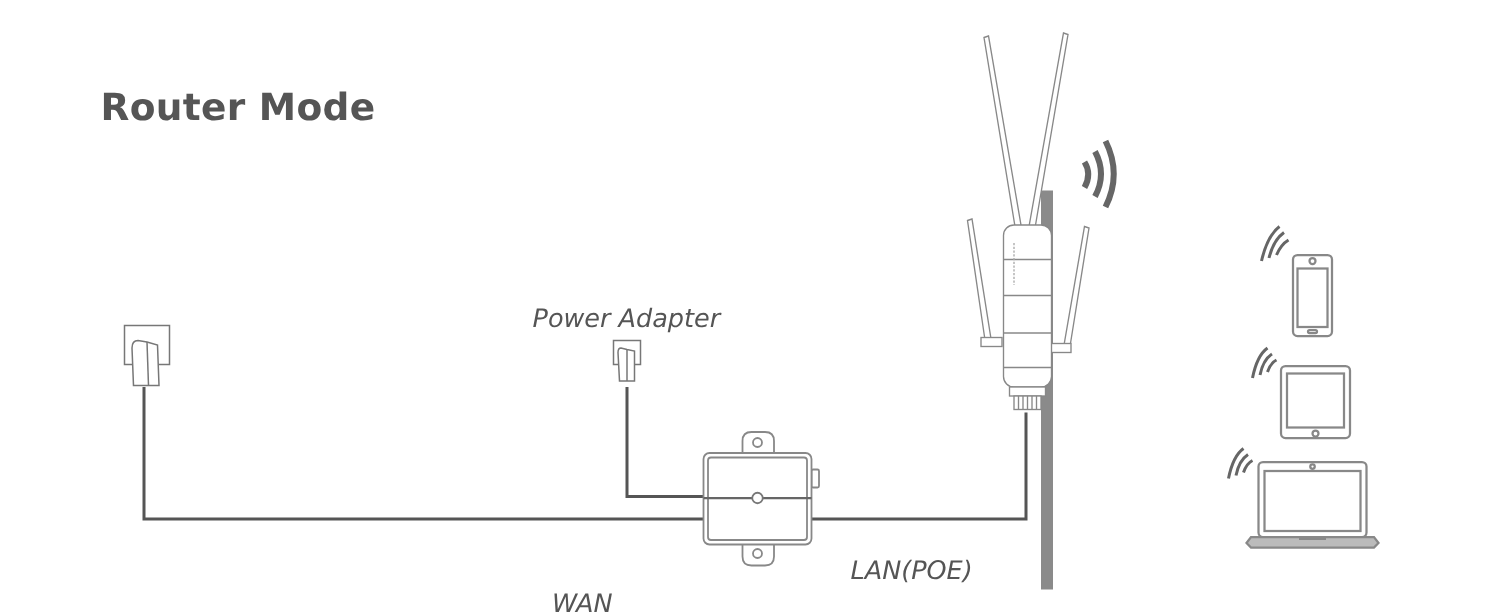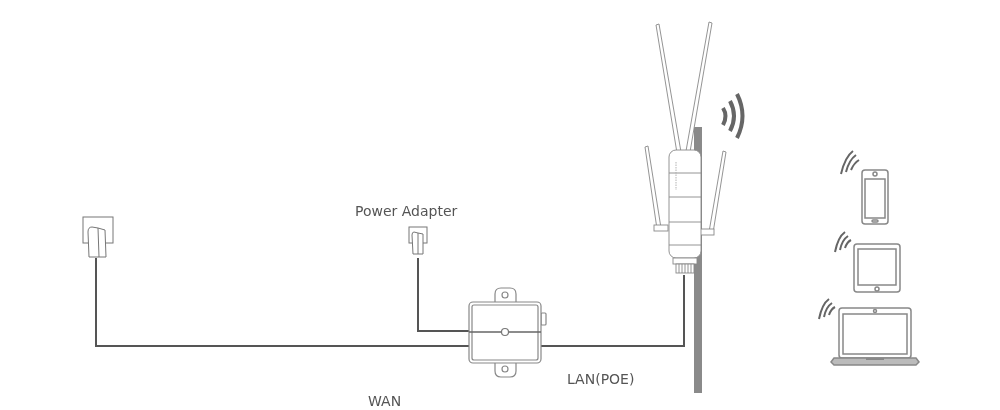--- a/index.html
+++ b/index.html
@@ -1,29 +1,30 @@
 <!DOCTYPE html>
 <html><head>
   <meta charset="utf-8">
   <style>
     html, body { margin: 0; padding: 0; background: #ffffff; }
     body { width: 1000px; height: 410px; position: relative; overflow: hidden; font-family: "DejaVu Sans", sans-serif; }
     #stage { position: absolute; left: 0; top: 0; width: 1000px; height: 410px; }
     .title { position: absolute; left: 67px; top: 57px; font-family: "DejaVu Sans", sans-serif; font-weight: bold; font-size: 25px; color: #555555; letter-spacing: 0.2px; }
-    .label { position: absolute; font-family: "DejaVu Sans", sans-serif; font-size: 14px; color: #555555; }
+    .label { position: absolute; font-family: "DejaVu Sans", sans-serif; font-size: 17px; color: #555555; font-style: italic; }
     .lbl-power { left: 355px; top: 203px; }
     .lbl-wan { left: 368px; top: 369px; margin-top: 24px; }
     .lbl-lan { left: 567px; top: 371px; text-align: right; }
     svg { position: absolute; left: 0; top: 0; }
   </style>
 </head>
 <body>
 
 <div id="stage">
 
+  <div class="title">Router Mode</div>
   <div class="label lbl-power">Power Adapter</div>
   <div class="label lbl-wan">WAN</div>
   <div class="label lbl-lan">LAN(POE)</div>
 
   <svg width="1000" height="410" viewBox="0 0 1000 410">
 
     <g fill="none" stroke="#555" stroke-width="2">
       <path d="M 96 258 L 96 346 L 469 346"></path>
       <path d="M 418 258 L 418 331 L 469 331"></path>
       <path d="M 540 346 L 684 346 L 684 275"></path>

